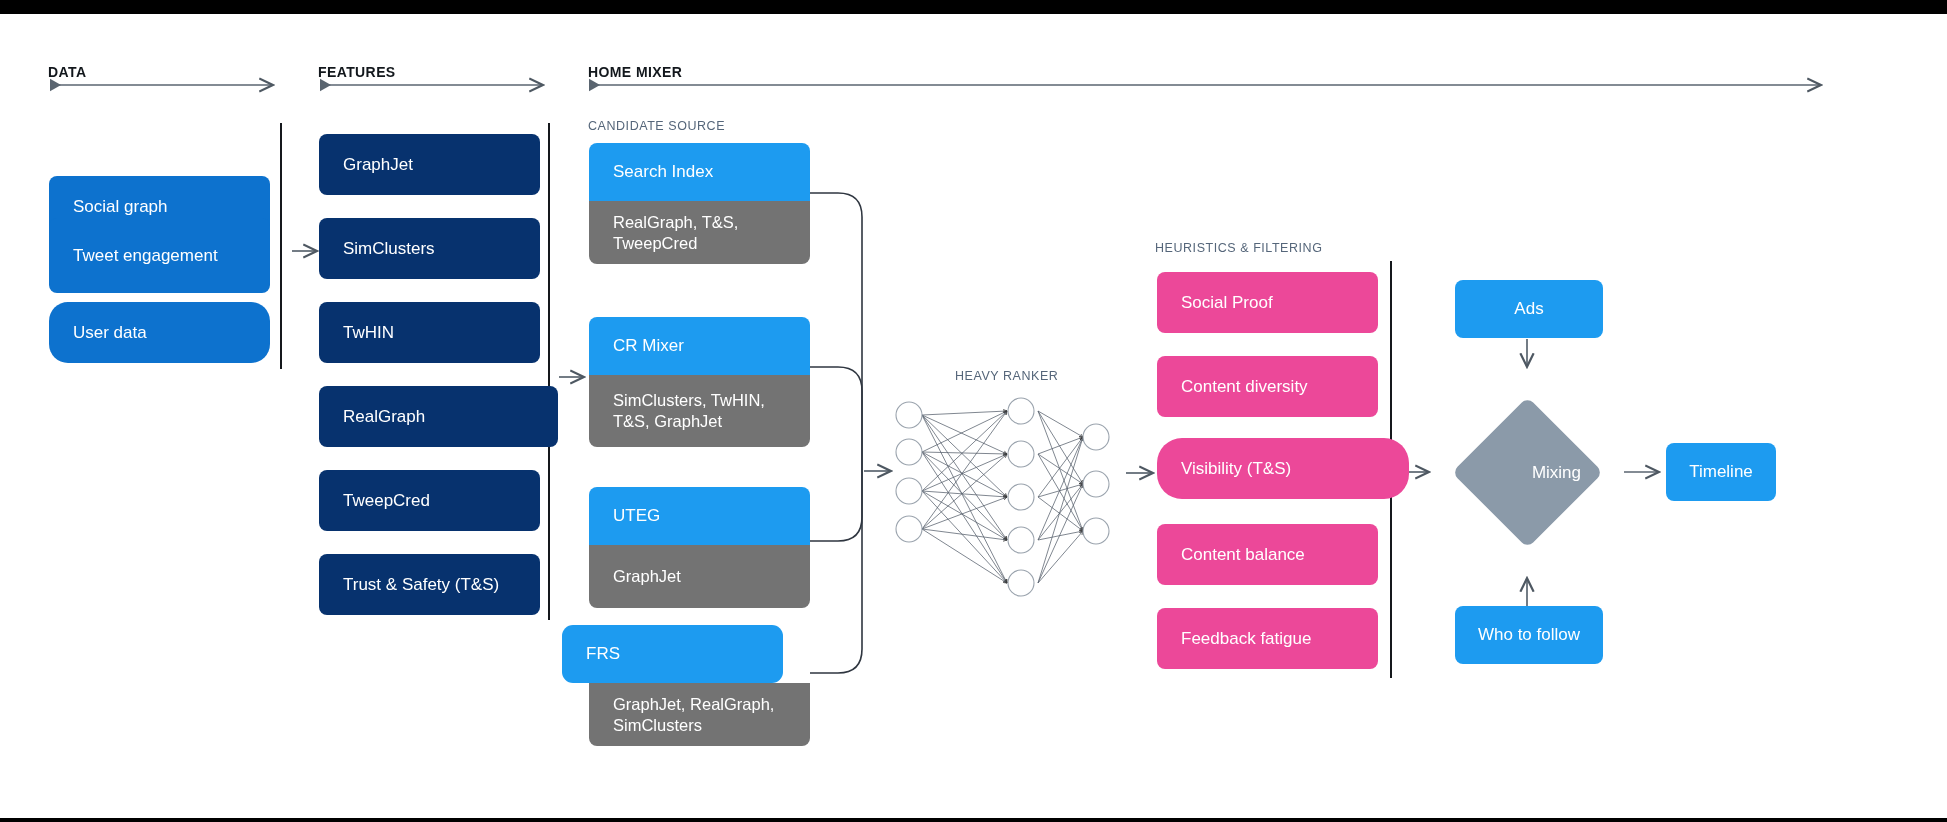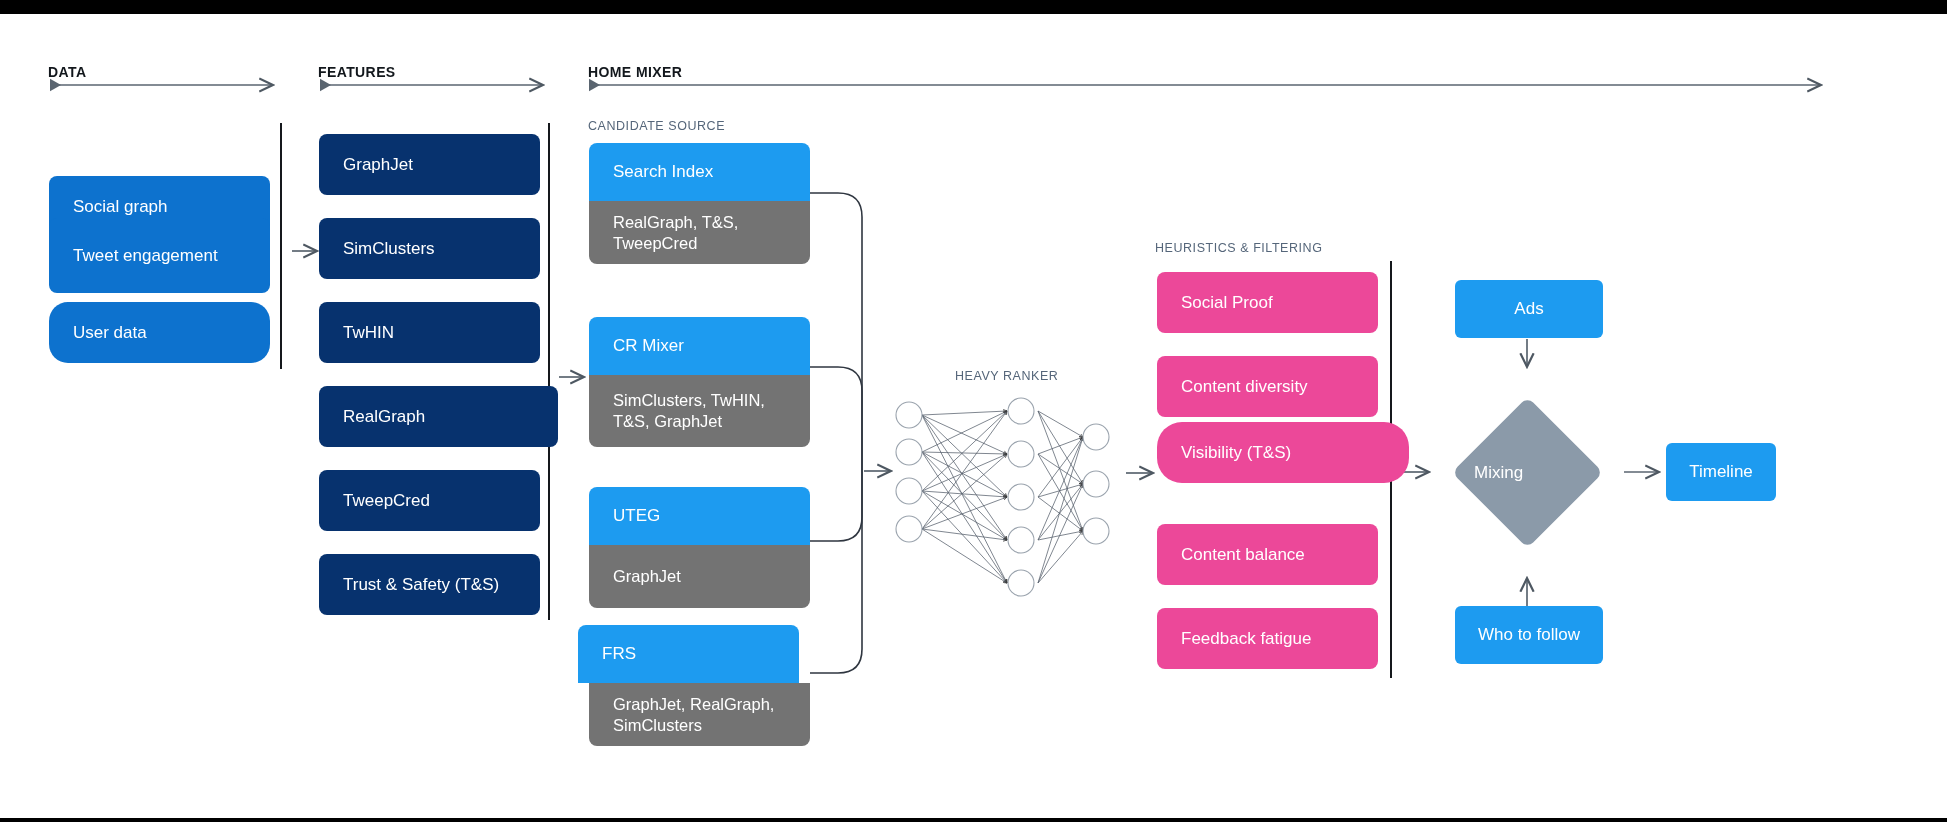--- a/index.html
+++ b/index.html
@@ -40,21 +40,21 @@
     position: absolute;
     border-radius: 8px;
     display: flex;
     align-items: center;
     color: #ffffff;
     font-size: 17px;
     padding-left: 24px;
     line-height: 1.25;
     white-space: pre-line;
   }
-  .box.center { justify-content: center; padding-left: 0; text-align: center; border-radius: 6px; }
+  .box.center { justify-content: center; padding-left: 0; text-align: center; }
   .b-data    { background: #0d72ce; }
   .b-feature { background: #07326e; }
   .b-cs-head { background: #1d9bf0; border-radius: 8px 8px 0 0; }
   .b-cs-sub  { background: #737373; border-radius: 0 0 8px 8px; font-size: 16.5px; }
   .b-heur    { background: #ec4899; }
   .b-out     { background: #1d9bf0; }
 
   
   .vdiv { position: absolute; width: 1.6px; background: #15181c; }
 
@@ -62,21 +62,21 @@
   .diamond {
     position: absolute;
     background: #8b9aa9;
     transform: rotate(45deg);
     border-radius: 8px;
   }
   .diamond-label {
     position: absolute;
     color: #ffffff;
     font-size: 17px;
-    text-align: left;
+    text-align: right;
     white-space: nowrap;
   }
 
   
   svg.layer { position: absolute; left: 0; top: 0; width: 1947px; height: 804px; pointer-events: none; }
 
   .nn-label {
     position: absolute;
     font-size: 12.5px;
     letter-spacing: .55px;
@@ -236,28 +236,28 @@
     <div>
       <div class="box b-cs-head" style="left:589px; top:303px; width:221px; height:58px;">CR Mixer</div>
       <div class="box b-cs-sub" style="left:589px; top:361px; width:221px; height:72px;">SimClusters, TwHIN,
 T&amp;S, GraphJet</div>
     </div>
     <div>
       <div class="box b-cs-head" style="left:589px; top:473px; width:221px; height:58px;">UTEG</div>
       <div class="box b-cs-sub" style="left:589px; top:531px; width:221px; height:63px;">GraphJet</div>
     </div>
     <div>
-      <div class="box b-cs-head" style="left:578px; top:611px; width:221px; height:58px;">FRS</div>
+      <div class="box b-cs-head" style="left:562px; top:611px; width:221px; height:58px;border-radius:11px;">FRS</div>
       <div class="box b-cs-sub" style="left:589px; top:669px; width:221px; height:63px;">GraphJet, RealGraph,
 SimClusters</div>
     </div>
 
     <div class="box b-heur" style="left:1157px; top:258px; width:221px; height:61px;">Social Proof</div>
     <div class="box b-heur" style="left:1157px; top:342px; width:221px; height:61px;">Content diversity</div>
-    <div class="box b-heur" style="left:1157px; top:408px; width:252px; height:61px;border-radius:25px;">Visibility (T&amp;S)</div>
+    <div class="box b-heur" style="left:1157px; top:424px; width:252px; height:61px;border-radius:25px;">Visibility (T&amp;S)</div>
     <div class="box b-heur" style="left:1157px; top:510px; width:221px; height:61px;">Content balance</div>
     <div class="box b-heur" style="left:1157px; top:594px; width:221px; height:61px;">Feedback fatigue</div>
 
     <div class="box b-out center" style="left:1455px; top:266px; width:148px; height:58px;">Ads</div>
     <div class="diamond" style="left:1474px; top:405px; width:107px; height:107px;"></div>
     <div class="diamond-label" style="left:1474px; top:449px; width:107px;">Mixing</div>
     <div class="box b-out center" style="left:1455px; top:592px; width:148px; height:58px;">Who to follow</div>
     <div class="box b-out center" style="left:1666px; top:429px; width:110px; height:58px;">Timeline</div>
 
   </div>

